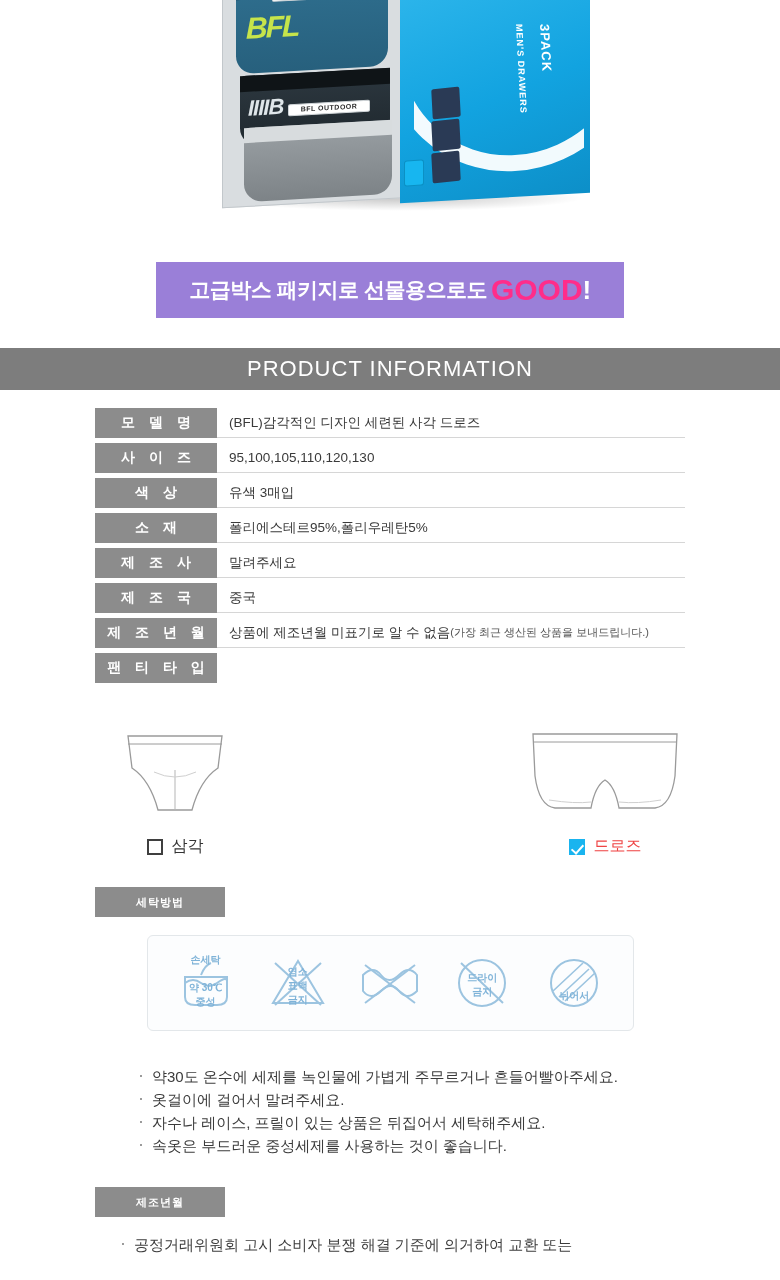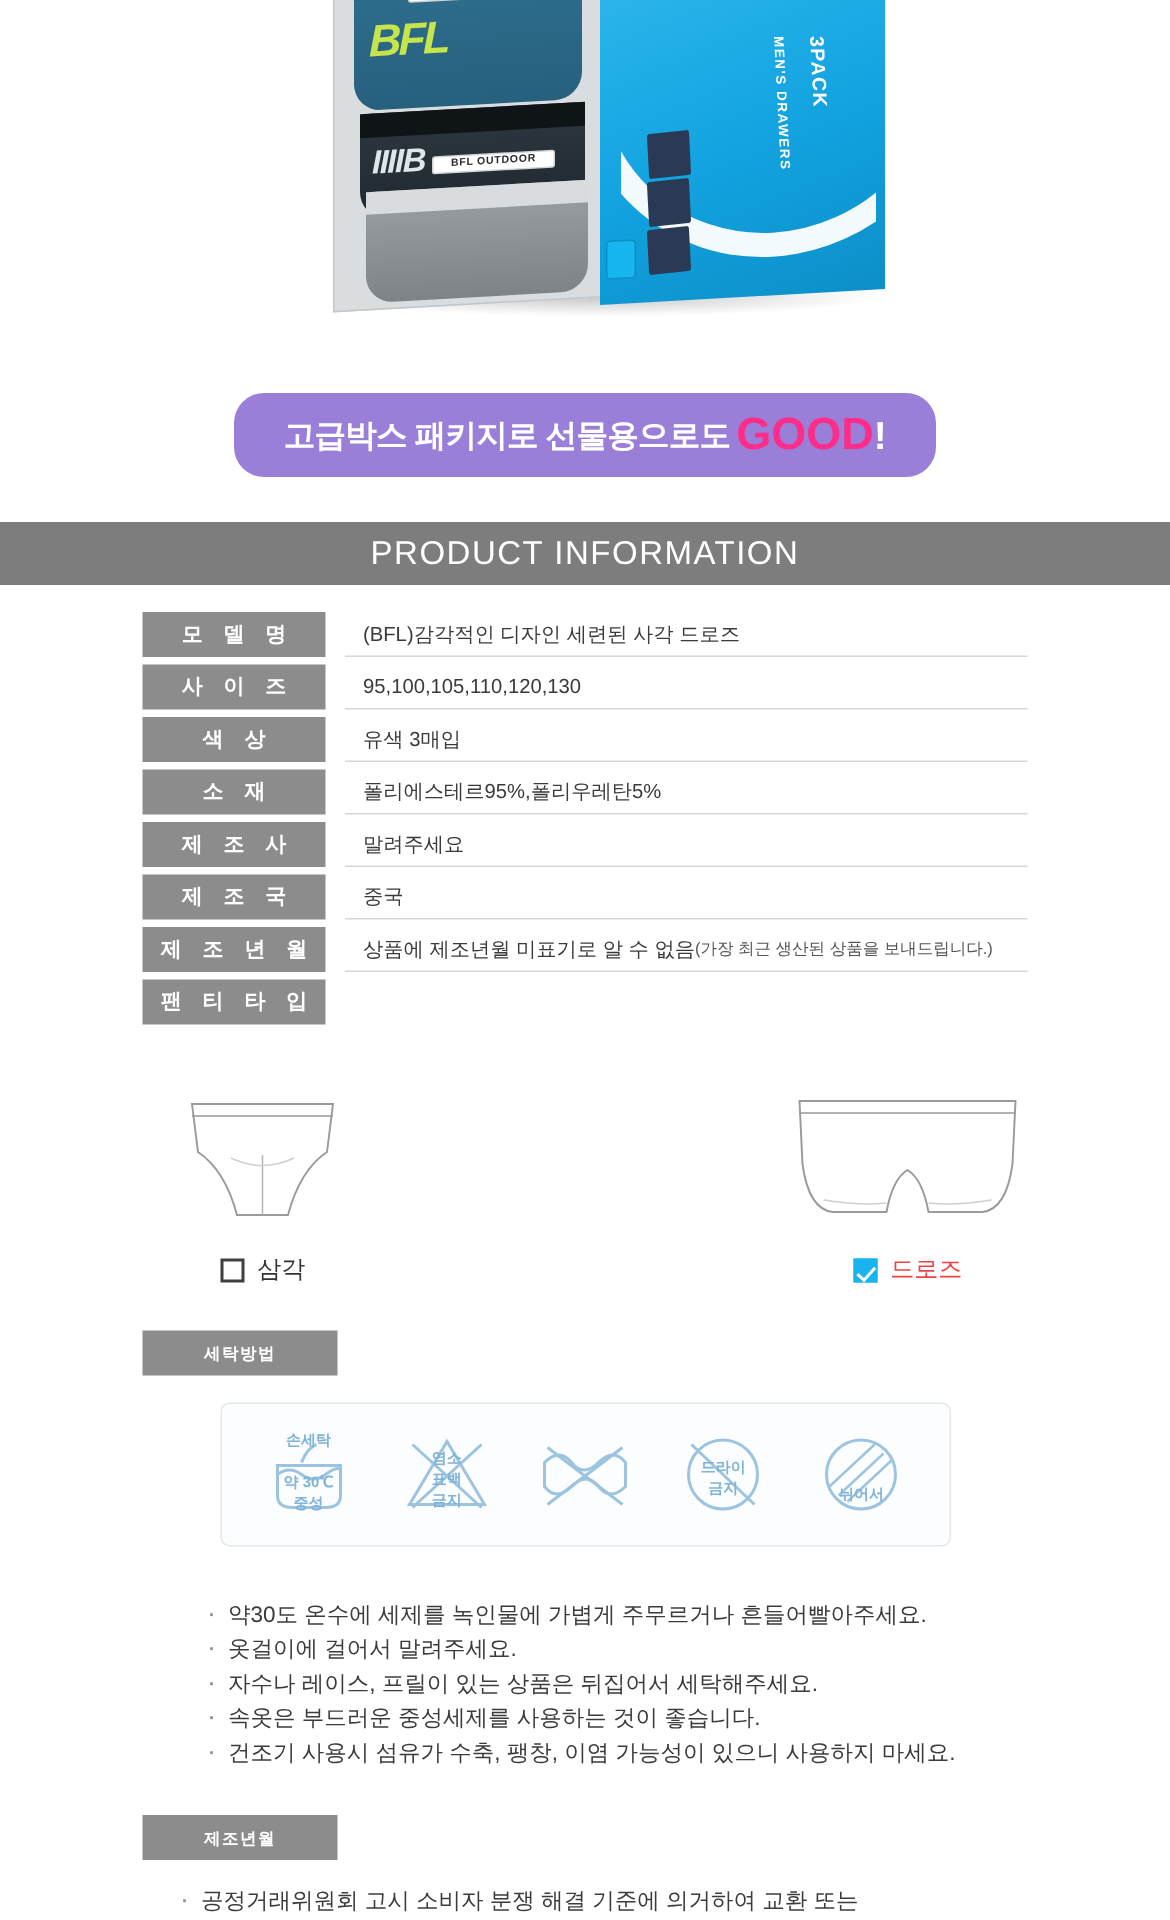--- a/index.html
+++ b/index.html
@@ -129,21 +129,20 @@
     width: 468px;
     height: 56px;
     background: #9a7fd8;
     display: flex;
     align-items: center;
     justify-content: center;
     color: #ffffff;
     font-size: 21px;
     font-weight: bold;
     letter-spacing: -0.5px;
-    border-radius: 20px;
   }
   .purple-banner .good {
     color: #ff2d8a;
     font-size: 30px;
     font-weight: bold;
     margin-left: 4px;
     letter-spacing: 0px;
   }
   .purple-banner .bang { color: #ffffff; font-size: 26px; font-weight: bold; }
 
@@ -156,21 +155,21 @@
     color: #ffffff;
     display: flex;
     align-items: center;
     justify-content: center;
     font-size: 22px;
     letter-spacing: 1px;
   }
 
   
   .spec-wrap { width: 780px; padding: 18px 95px 0 95px; }
-  .spec-row { display: flex; align-items: stretch; margin-bottom: 5px; gap: 13px; }
+  .spec-row { display: flex; align-items: stretch; margin-bottom: 5px; }
   .spec-key {
     width: 122px;
     min-height: 30px;
     background: #8c8c8c;
     color: #ffffff;
     font-size: 14px;
     font-weight: bold;
     letter-spacing: 5px;
     display: flex;
     align-items: center;
@@ -491,20 +490,19 @@
     <div class="wash-label" style="top:40px;">뉘어서</div>
   </div>
 
 </div>
 
 <ul class="bullets">
   <li>약30도 온수에 세제를 녹인물에 가볍게 주무르거나 흔들어빨아주세요.</li>
   <li>옷걸이에 걸어서 말려주세요.</li>
   <li>자수나 레이스, 프릴이 있는 상품은 뒤집어서 세탁해주세요.</li>
   <li>속옷은 부드러운 중성세제를 사용하는 것이 좋습니다.</li>
-  <li>건조기 사용시 섬유가 수축, 팽창, 이염 가능성이 있으니 사용하지 마세요.</li>
 </ul>
 
 <div class="sec-head">제조년월</div>
 
 <ul class="warranty-bullets">
   <li>공정거래위원회 고시 소비자 분쟁 해결 기준에 의거하여 교환 또는</li>
 </ul>
 
 </body></html>

